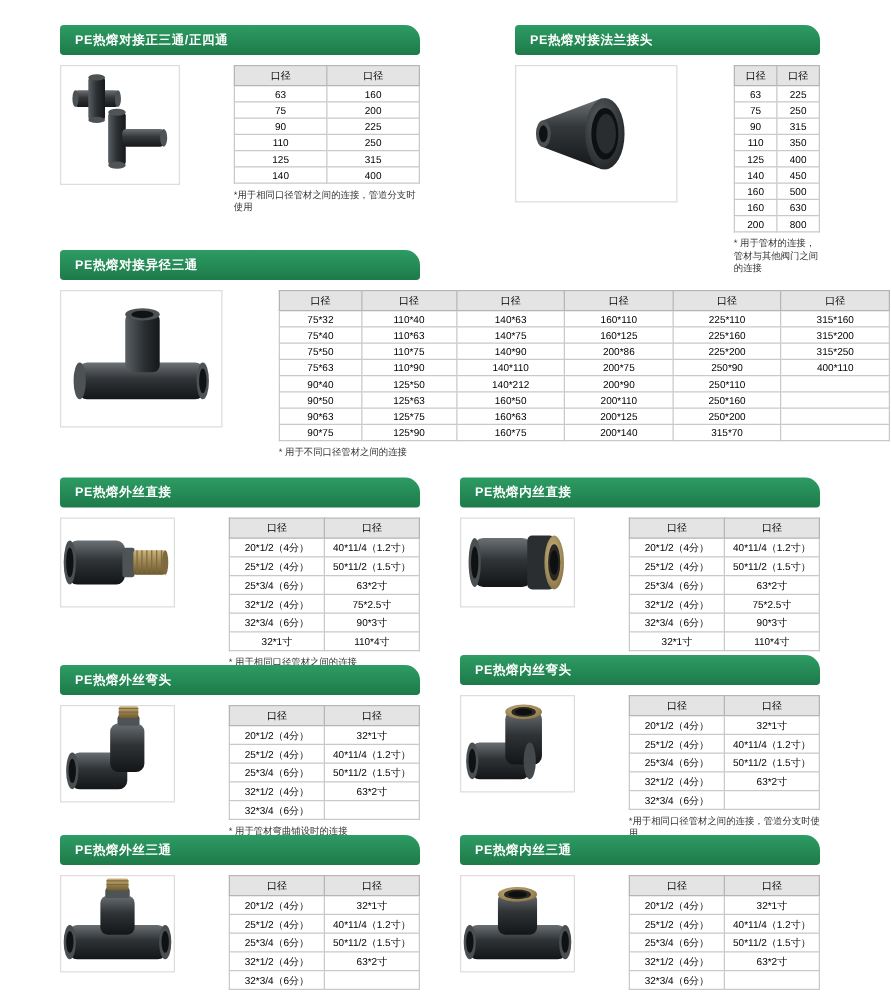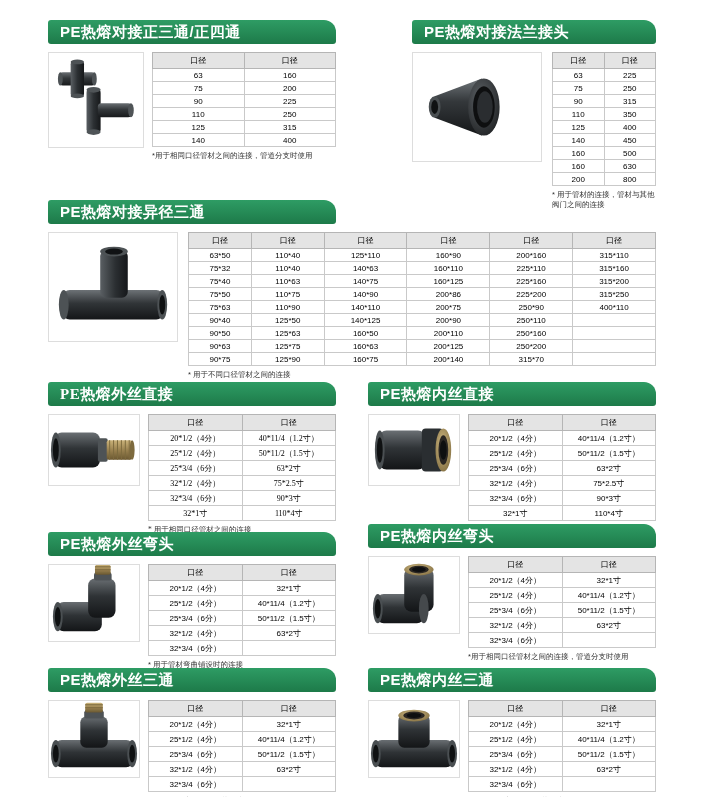--- a/index.html
+++ b/index.html
@@ -20,42 +20,42 @@
   .section { position: absolute; }
 
   .hdr {
     height: 24px;
     background: linear-gradient(to bottom, #2e9c64 0%, #1d7a49 100%);
     border-radius: 3px 12px 3px 3px;
     display: flex;
     align-items: center;
     padding-left: 12px;
     color: #fff;
-    font-size: 15px;
+    font-size: 10px;
     font-weight: bold;
     letter-spacing: .5px;
   }
 
   .body-row {
     display: flex;
     align-items: flex-start;
     margin-top: 8px;
   }
 
   .img-box {
     flex: none;
     background: #fff;
     border: 1px solid #ddd;
     display: flex;
     align-items: center;
     justify-content: center;
     overflow: hidden;
   }
 
-  .tbl-wrap { flex: 1; }
+  .tbl-wrap { flex: 1; margin-left: 35px; }
 
   table.spec {
     border-collapse: collapse;
     width: 100%;
     font-size: 8px;
   }
   table.spec th {
     background: #e4e4e4;
     border: 1px solid #b5b5b5;
     font-weight: normal;
@@ -78,22 +78,22 @@
     margin-top: 4px;
     line-height: 1.35;
   }
 
   
   .fitting { display:block; }
 
   
   #sec-tee-cross   { left: 48px;  top: 20px;  width: 288px; }
   #sec-flange      { left: 368px; top: 20px;  width: 288px; padding-left: 44px; }
-  #sec-reducing    { left: 48px;  top: 200px; width: 608px; }
-  #sec-male-str    { left: 48px;  top: 382px; width: 288px; font-family: Liberation Serif, serif; }
+  #sec-reducing    { left: 48px;  top: 200px; width: 664px; }
+  #sec-male-str    { left: 48px;  top: 382px; width: 288px; }
   #sec-female-str  { left: 368px; top: 382px; width: 288px; }
   #sec-male-elbow  { left: 48px;  top: 532px; width: 288px; }
   #sec-female-elbow{ left: 368px; top: 524px; width: 288px; }
   #sec-male-tee    { left: 48px;  top: 668px; width: 288px; }
   #sec-female-tee  { left: 368px; top: 668px; width: 288px; }
 
   .img-96  { width: 96px;  height: 96px; margin-right: 8px; }
   .img-120 { width: 130px; height: 110px; margin-right: 10px; }
   .img-80  { width: 92px;  height: 72px;  margin-right: 8px; }
   .img-70  { width: 92px;  height: 78px;  margin-right: 8px; }
@@ -293,28 +293,20 @@
               <th>口径</th>
               <th>口径</th>
               <th>口径</th>
               <th>口径</th>
               <th>口径</th>
               <th>口径</th>
             </tr>
           </thead>
           <tbody>
             <tr>
-              <td>63*50</td>
-              <td>110*40</td>
-              <td>125*110</td>
-              <td>160*90</td>
-              <td>200*160</td>
-              <td>315*110</td>
-            </tr>
-            <tr>
               <td>75*32</td>
               <td>110*40</td>
               <td>140*63</td>
               <td>160*110</td>
               <td>225*110</td>
               <td>315*160</td>
             </tr>
             <tr>
               <td>75*40</td>
               <td>110*63</td>
@@ -335,21 +327,21 @@
               <td>75*63</td>
               <td>110*90</td>
               <td>140*110</td>
               <td>200*75</td>
               <td>250*90</td>
               <td>400*110</td>
             </tr>
             <tr>
               <td>90*40</td>
               <td>125*50</td>
-              <td>140*125</td>
+              <td>140*212</td>
               <td>200*90</td>
               <td>250*110</td>
               <td></td>
             </tr>
             <tr>
               <td>90*50</td>
               <td>125*63</td>
               <td>160*50</td>
               <td>200*110</td>
               <td>250*160</td>

